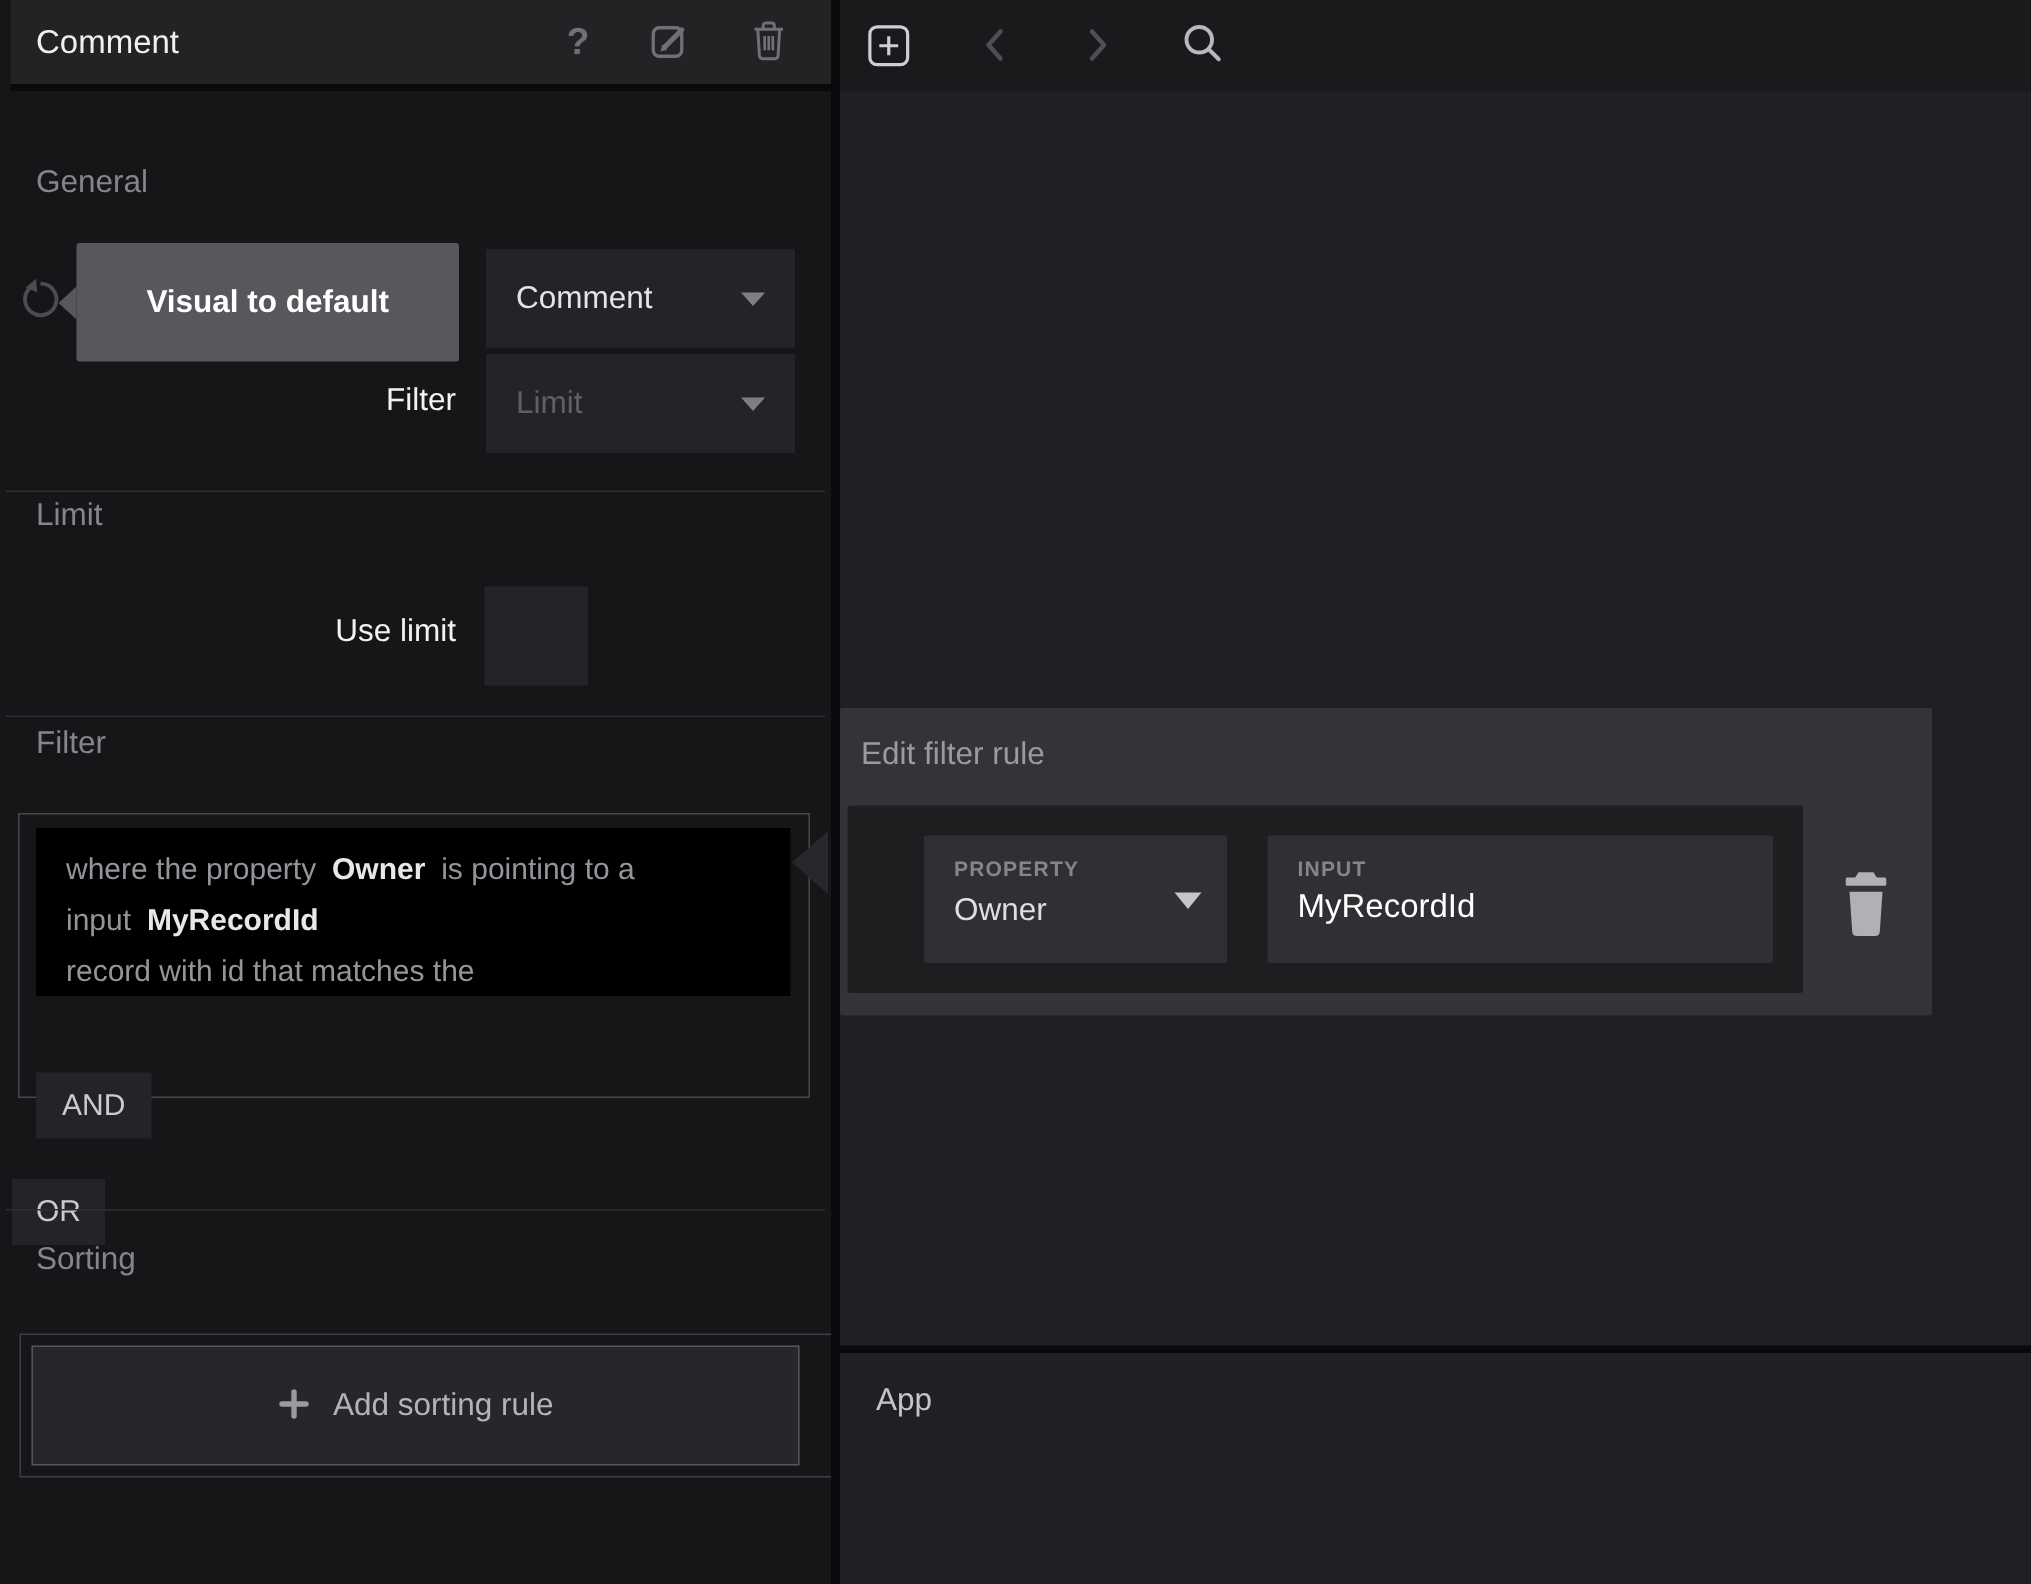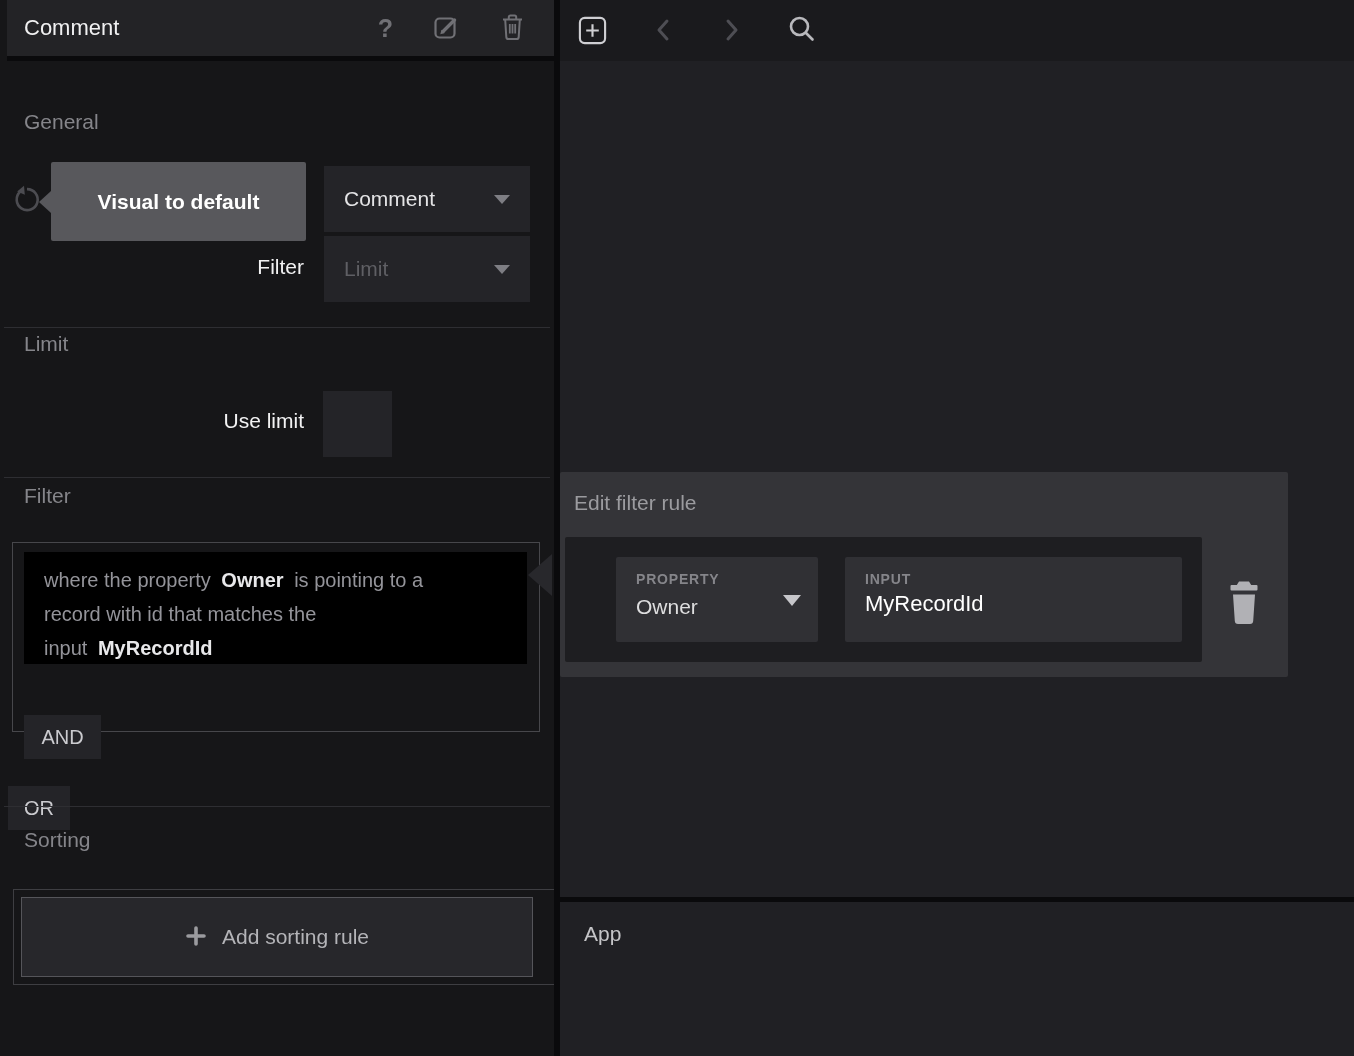--- a/index.html
+++ b/index.html
@@ -167,22 +167,22 @@
     <div class="row-label" style="top:409px;">Use limit</div>
     <button class="checkbox" aria-checked="false"></button>
 
     <div class="hdivider" style="top:477px;"></div>
 
     <div class="section-label" style="top:484px;">Filter</div>
 
     <div class="filter-box">
       <button class="rule-card">
         <div><span>where the property </span><span class="rule-bold">Owner</span><span> is pointing to a</span></div>
+        <div><span>input </span><span class="rule-bold">MyRecordId</span></div>
         <div><span>record with id that matches the</span></div>
-        <div><span>input </span><span class="rule-bold">MyRecordId</span></div>
       </button>
       <button class="small-btn and-btn">AND</button>
     </div>
 
     <button class="small-btn or-btn">OR</button>
 
     <div class="hdivider" style="top:806px;"></div>
 
     <div class="section-label" style="top:828px;">Sorting</div>
     <div class="sorting-box">

